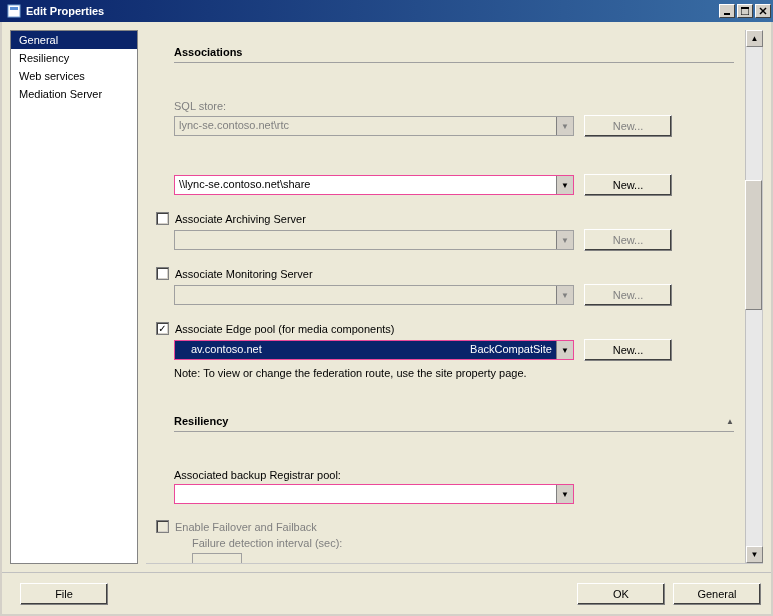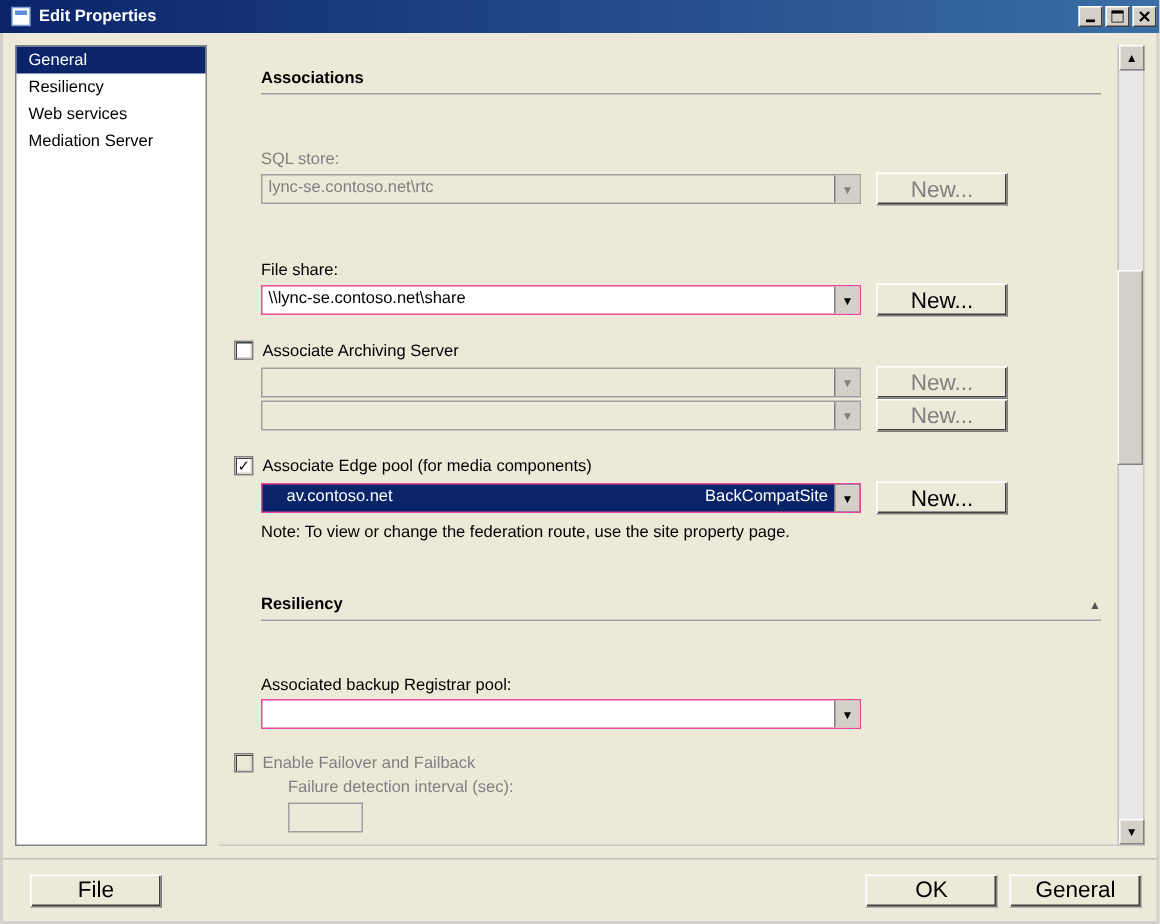--- a/index.html
+++ b/index.html
@@ -24,21 +24,21 @@
 .form-row { margin-bottom:10px;margin-top:37px; }
 .form-row label.lbl { display:block; margin-bottom:3px; }
 .form-line { display:flex; align-items:center; gap:10px; }
 .combo { display:flex; flex:0 0 400px; height:20px; border:1px solid #ec4899; background:#fff; }
 .combo.disabled { background:#ece9d8; color:#808080; border-color:#a0a0a0; }
 .combo .combo-text { flex:1; padding:2px 4px; overflow:hidden; white-space:nowrap; }
 .combo .arrow { width:17px; background:#d4d0c8; border-left:1px solid #808080; display:flex; align-items:center; justify-content:center; font-size:8px; }
 .combo.selected { background:#0a246a; }
 .combo.selected .combo-text { color:#fff; display:flex;padding-left:16px; }
 .combo.selected .combo-text .right { margin-left:auto; }
-.btn { width:88px; height:22px; background:#ece9d8; border:1px solid #808080; border-top-color:#fff; border-left-color:#fff; box-shadow:inset -1px -1px 0 #404040; cursor:pointer; font-family:inherit; font-size:15px; }
+.btn { width:88px; height:22px; background:#ece9d8; border:1px solid #808080; border-top-color:#fff; border-left-color:#fff; box-shadow:inset -1px -1px 0 #404040; cursor:pointer; font-family:inherit; font-size:11px; }
 .btn:disabled { color:#808080; }
 .chk-line { display:flex; align-items:center; gap:6px; margin:16px 0 4px -18px; }
 .chk { width:13px; height:13px; background:#fff; border:1px solid #808080; box-shadow:inset 1px 1px 0 #404040, inset -1px -1px 0 #d4d0c8; display:flex; align-items:center; justify-content:center; font-size:10px; }
 .chk.disabled { background:#ece9d8; color:#808080; }
 .note { margin-top:6px; color:#000; }
 .indent { margin-left:18px; }
 .text-input { width:50px; height:20px; border:1px solid #a0a0a0; background:#ece9d8; margin-top:4px; }
 .footer { height:42px; border-top:1px solid #c0c0c0; display:flex; align-items:center; padding:0 10px; }
 .footer .spacer { flex:1; }
 .footer .btn { margin-left:8px; }
@@ -94,21 +94,20 @@
           <div class="form-line">
             <div class="combo disabled">
               <div class="combo-text">lync-se.contoso.net\rtc</div>
               <div class="arrow">▼</div>
             </div>
             <button class="btn" disabled="">New...</button>
           </div>
         </div>
 
         <div class="form-row">
-          <label class="lbl">File share:</label>
           <div class="form-line">
             <div class="combo">
               <div class="combo-text">\\lync-se.contoso.net\share</div>
               <div class="arrow">▼</div>
             </div>
             <button class="btn">New...</button>
           </div>
         </div>
 
         <div class="chk-line">
@@ -116,20 +115,24 @@
           <span>Associate Archiving Server</span>
         </div>
         <div class="form-line">
           <div class="combo disabled">
             <div class="combo-text"></div>
             <div class="arrow">▼</div>
           </div>
           <button class="btn" disabled="">New...</button>
         </div>
 
+        <div class="chk-line">
+          <div class="chk"></div>
+          <span>Associate Monitoring Server</span>
+        </div>
         <div class="form-line">
           <div class="combo disabled">
             <div class="combo-text"></div>
             <div class="arrow">▼</div>
           </div>
           <button class="btn" disabled="">New...</button>
         </div>
 
         <div class="chk-line">
           <div class="chk">✓</div>

